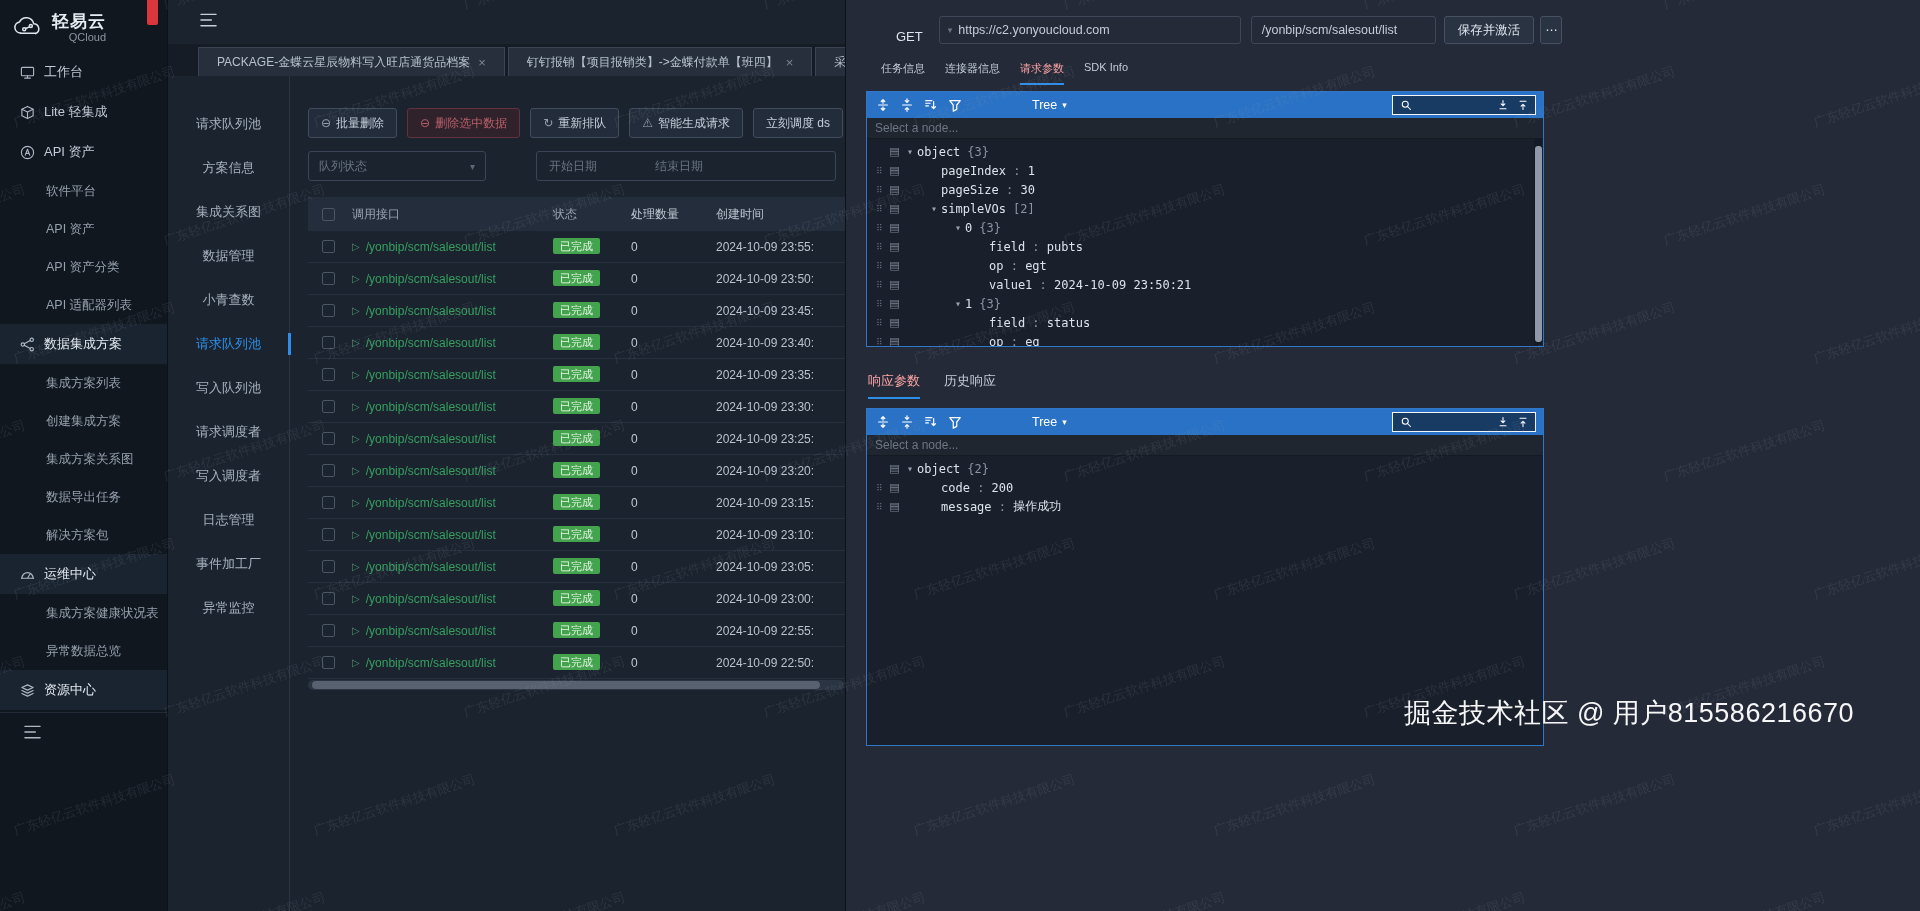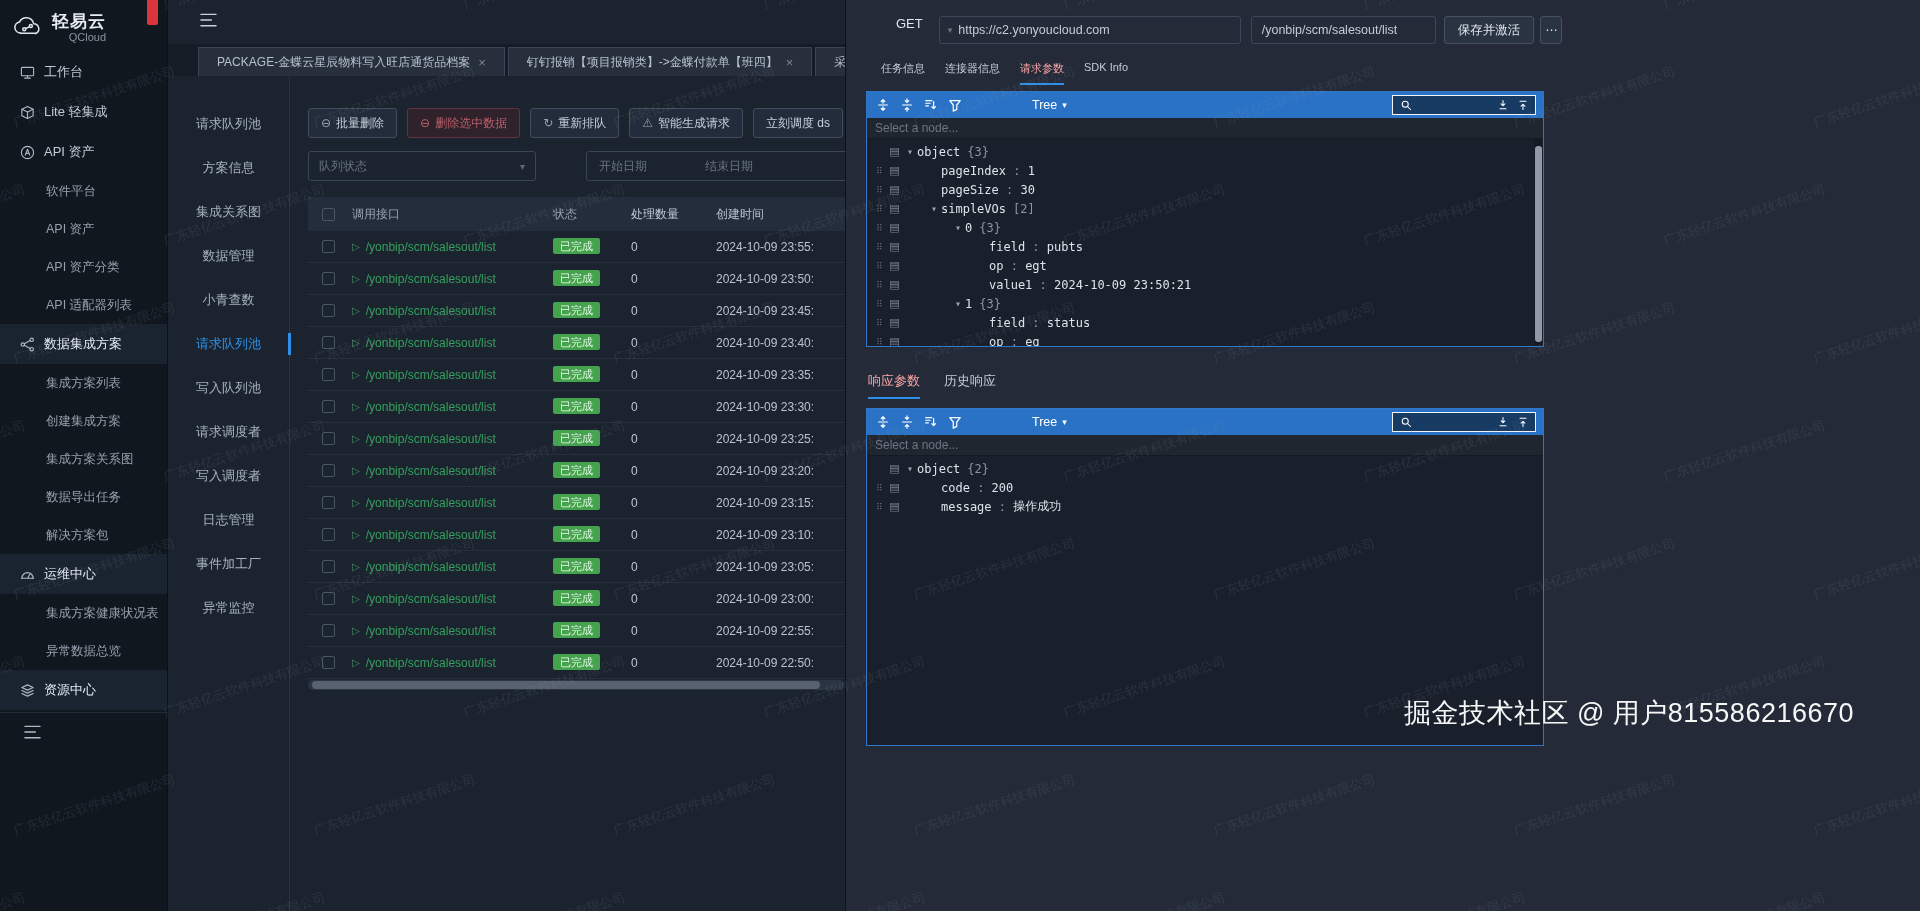--- a/index.html
+++ b/index.html
@@ -36,41 +36,41 @@
 .scheme-item{height:44px;display:flex;align-items:center;justify-content:center;font-size:13px;color:#a7b1bf;position:relative;cursor:pointer;white-space:nowrap}
 .scheme-item.active{color:#2f8fe8}
 .scheme-item.active::after{content:"";position:absolute;right:-2px;top:11px;width:3px;height:22px;background:#2f8fe8}
 .content{flex:1;padding:32px 0 0 18px;position:relative;overflow:hidden}
 .btn-row{display:flex;gap:10px}
 .tbtn{height:30px;padding:0 12px;background:#232c3a;border:1px solid #414c5e;border-radius:3px;color:#c6cfdb;font-size:12px;display:flex;align-items:center;gap:5px;white-space:nowrap;cursor:pointer;font-family:inherit;flex:none}
 .tbtn .bic{font-size:12px;color:#97a2b1}
 .tbtn.danger{background:#30222a;border-color:#63323e;color:#b85f6b}
 .tbtn.danger .bic{color:#b85f6b}
 .filter-row{display:flex;margin-top:13px;align-items:center}
-.f-select{width:228px;height:30px;border:1px solid #3a4557;border-radius:3px;display:flex;align-items:center;padding:4px 10px;font-size:12px;color:#697382;flex:none;cursor:pointer}
+.f-select{width:178px;height:30px;border:1px solid #3a4557;border-radius:3px;display:flex;align-items:center;padding:4px 10px;font-size:12px;color:#697382;flex:none;cursor:pointer}
 .f-select .chev{margin-left:auto;color:#5c6675;font-size:10px}
 .f-range{margin-left:50px;width:300px;height:30px;border:1px solid #3a4557;border-radius:3px;display:flex;align-items:center;padding:0 12px;font-size:12px;color:#697382;gap:58px;flex:none;cursor:pointer}
 .table{margin-top:16px;width:724px}
 .thead{display:flex;background:#242d3b;height:34px;align-items:center;font-size:12px;color:#97a2b1}
 .trow{display:flex;height:32px;align-items:center;border-bottom:1px solid #27303e;font-size:12px}
 .c-check{width:40px;display:flex;justify-content:center;flex:none}
 .checkbox{width:13px;height:13px;border:1px solid #4a5565;border-radius:2px;background:transparent;cursor:pointer}
 .c-api{width:205px;display:flex;align-items:center;gap:6px;padding-left:4px;flex:none;white-space:nowrap}
 .play{color:#4f8f68;font-size:10px}
 .api-link{color:#36a05f;cursor:pointer}
 .c-status{width:68px;flex:none}
 .badge{background:#44a44d;color:#eaf7ea;font-size:11px;padding:2px 7px;border-radius:2px}
 .c-count{width:95px;padding-left:10px;color:#c0c9d5;flex:none}
 .c-created{flex:1;color:#b9c3cf;white-space:nowrap;overflow:hidden}
 .hscroll{width:536px;height:10px;background:#2b3442;border-radius:5px;position:relative;margin-top:1px}
 .hscroll .thumb{position:absolute;left:4px;top:1px;height:8px;width:508px;background:#57616f;border-radius:4px;cursor:pointer}
 
 
 .rpanel{flex:1;background:#242a38;position:relative;border-left:1px solid #0d1219;overflow:hidden}
-.req-bar{display:flex;align-items:flex-start;margin:16px 0 0 50px}
+.req-bar{display:flex;align-items:flex-end;margin:16px 0 0 50px}
 .method{font-size:13px;color:#dfe5ec;display:flex;align-items:center;gap:4px;cursor:pointer}
 .url-box{margin-left:16px;width:302px;height:28px;border:1px solid #3e4759;border-radius:3px;display:flex;align-items:center;padding:0 8px;gap:6px;font-size:12.5px;color:#c3ccd8;cursor:pointer;white-space:nowrap;overflow:hidden}
 .url-box .chev,.method .chev{color:#6b7584;font-size:9px}
 .path-box{margin-left:10px;width:185px;height:28px;border:1px solid #3e4759;border-radius:3px;display:flex;align-items:center;padding:0 10px;font-size:12.5px;color:#c3ccd8;white-space:nowrap;overflow:hidden}
 .save-btn{margin-left:8px;height:28px;padding:0 13px;background:#2a3342;border:1px solid #475163;border-radius:3px;color:#dee4ed;font-size:12.5px;font-family:inherit;cursor:pointer;white-space:nowrap}
 .more-btn{margin-left:6px;width:22px;height:28px;background:#2a3342;border:1px solid #475163;border-radius:3px;color:#dee4ed;font-size:12px;cursor:pointer;font-family:inherit}
 .detail-tabs{display:flex;gap:20px;margin:17px 0 0 35px;font-size:11px;color:#c3ccd8}
 .dtab{position:relative;padding-bottom:9px;cursor:pointer;white-space:nowrap}
 .dtab.active{color:#fca5a5}
 .dtab.active::after{content:"";position:absolute;left:0;right:0;bottom:0;height:2px;background:#2f8fe8}

